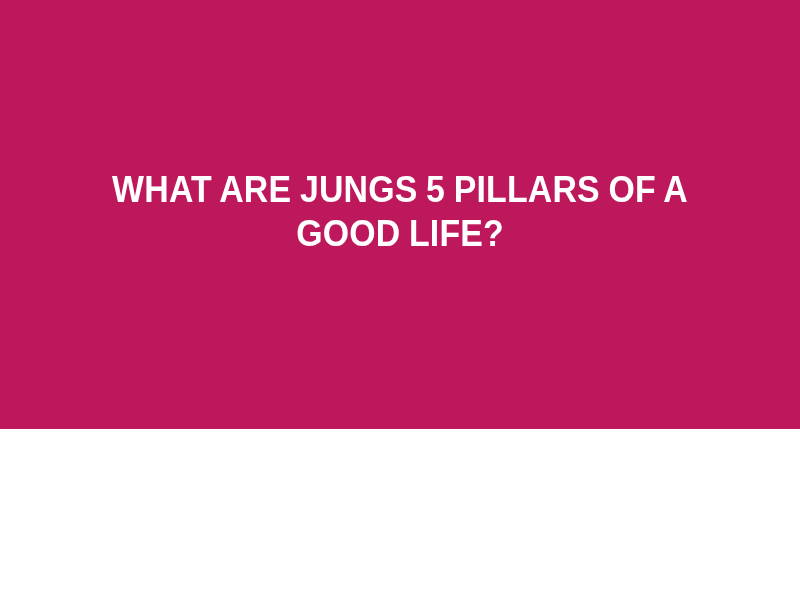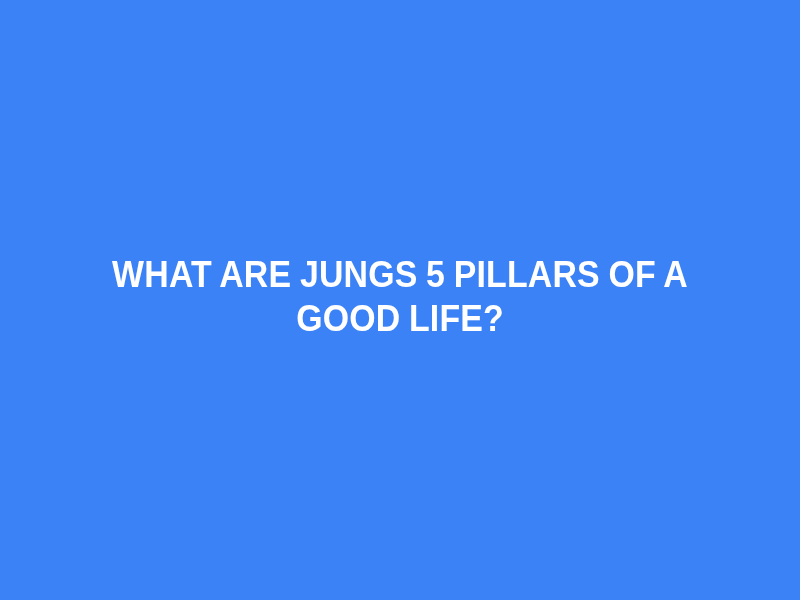--- a/index.html
+++ b/index.html
@@ -10,22 +10,22 @@
   body {
     width: 800px;
     height: 600px;
     overflow: hidden;
     font-family: "Liberation Sans", sans-serif;
   }
 
   #banner {
     position: relative;
     width: 800px;
-    height: 600px;
-    background: #3b82f6;
+    height: 429px;
+    background: #be185d;
     display: flex;
     align-items: center;
     justify-content: center;
     box-sizing: border-box;
   }
 
   #title-block {
     width: 680px;
     display: flex;
     align-items: center;

